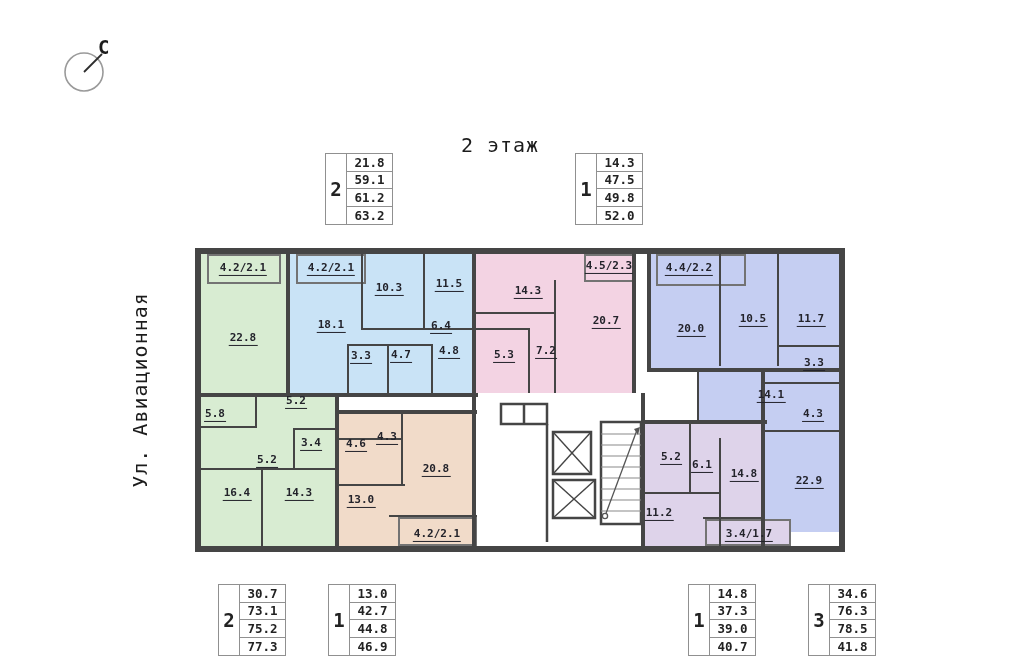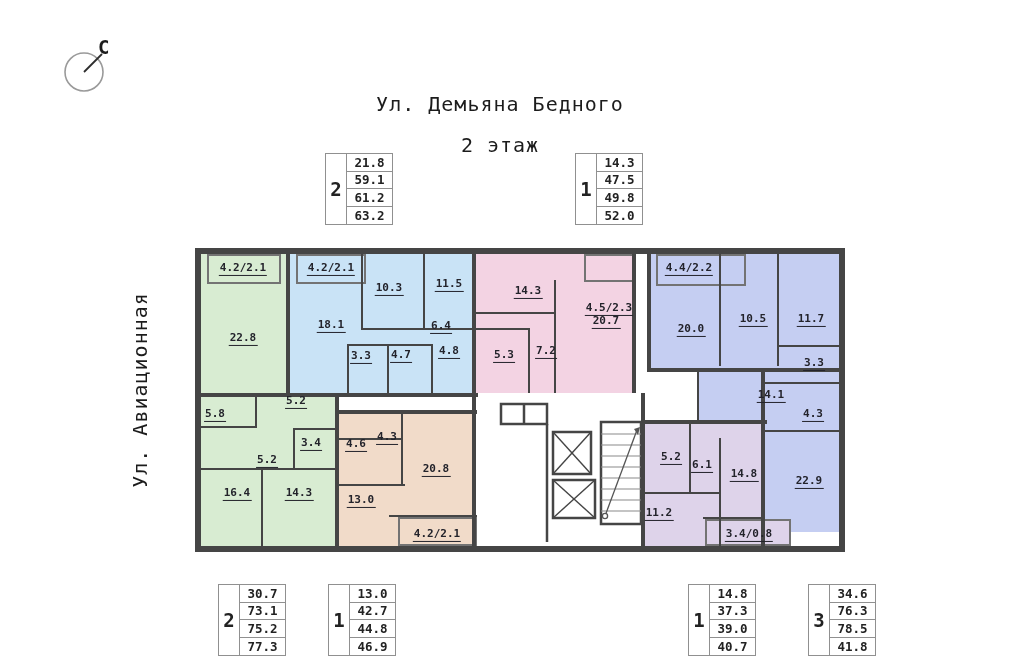--- a/index.html
+++ b/index.html
@@ -42,21 +42,20 @@
 <body>
 
 <div id="canvas">
 
   <svg class="compass" width="80" height="80" viewBox="0 0 80 80">
     <circle cx="32" cy="42" r="19" fill="none" stroke="#9a9a9a" stroke-width="1.6"></circle>
     <line x1="32" y1="42" x2="50" y2="24" stroke="#2c2c2c" stroke-width="1.8"></line>
     <text x="46" y="24" font-size="19" font-weight="700" font-family="DejaVu Sans Mono, monospace" fill="#1c1c1c">С</text>
   </svg>
 
-  <div class="street-top">Ул. Демьяна Бедного</div>
   <div class="floor-lbl">2 этаж</div>
   <div class="street-left">Ул. Авиационная</div>
 
   <div id="plan">
     <div id="plan-regions">
         <div class="region" style="left: 0px; top: 0px; width: 85px; height: 139px; background: rgb(216, 236, 210);"></div>
         <div class="region" style="left: 0px; top: 139px; width: 136px; height: 153px; background: rgb(216, 236, 210);"></div>
         <div class="balcony" style="left: 6px; top: 0px; width: 74px; height: 30px; background: rgb(216, 236, 210);"></div>
         <div class="region" style="left: 85px; top: 0px; width: 190px; height: 139px; background: rgb(201, 227, 246);"></div>
         <div class="balcony" style="left: 95px; top: 0px; width: 70px; height: 30px; background: rgb(201, 227, 246);"></div>
@@ -166,42 +165,42 @@
         <div class="room-label" style="left: 98px; top: 240px;">14.3</div>
         <div class="room-label" style="left: 130px; top: 15px;">4.2/2.1</div>
         <div class="room-label" style="left: 130px; top: 72px;">18.1</div>
         <div class="room-label" style="left: 188px; top: 35px;">10.3</div>
         <div class="room-label" style="left: 248px; top: 31px;">11.5</div>
         <div class="room-label" style="left: 240px; top: 73px;">6.4</div>
         <div class="room-label" style="left: 160px; top: 103px;">3.3</div>
         <div class="room-label" style="left: 200px; top: 102px;">4.7</div>
         <div class="room-label" style="left: 248px; top: 98px;">4.8</div>
         <div class="room-label" style="left: 327px; top: 38px;">14.3</div>
-        <div class="room-label" style="left: 408px; top: 13px; margin-top: 42px;">4.5/2.3</div>
+        <div class="room-label" style="left: 408px; top: 13px;">4.5/2.3</div>
         <div class="room-label" style="left: 405px; top: 68px;">20.7</div>
         <div class="room-label" style="left: 345px; top: 98px;">7.2</div>
         <div class="room-label" style="left: 303px; top: 102px;">5.3</div>
         <div class="room-label" style="left: 488px; top: 15px;">4.4/2.2</div>
         <div class="room-label" style="left: 490px; top: 76px;">20.0</div>
         <div class="room-label" style="left: 552px; top: 66px;">10.5</div>
         <div class="room-label" style="left: 610px; top: 66px;">11.7</div>
         <div class="room-label" style="left: 613px; top: 110px;">3.3</div>
         <div class="room-label" style="left: 570px; top: 142px;">14.1</div>
         <div class="room-label" style="left: 612px; top: 161px;">4.3</div>
         <div class="room-label" style="left: 608px; top: 228px;">22.9</div>
         <div class="room-label" style="left: 155px; top: 191px;">4.6</div>
         <div class="room-label" style="left: 186px; top: 184px;">4.3</div>
         <div class="room-label" style="left: 235px; top: 216px;">20.8</div>
         <div class="room-label" style="left: 160px; top: 247px;">13.0</div>
         <div class="room-label" style="left: 236px; top: 281px;">4.2/2.1</div>
         <div class="room-label" style="left: 470px; top: 204px;">5.2</div>
         <div class="room-label" style="left: 501px; top: 212px;">6.1</div>
         <div class="room-label" style="left: 543px; top: 221px;">14.8</div>
         <div class="room-label" style="left: 458px; top: 260px;">11.2</div>
-        <div class="room-label" style="left: 548px; top: 281px;">3.4/0.8</div>
+        <div class="room-label" style="left: 548px; top: 281px;">3.4/1.7</div>
       </div>
   </div>
 
   <div id="boxes">
       <div class="sum-box" style="left: 325px; top: 153px;">
         <div class="num">2</div>
         <div class="val">21.8</div>
         <div class="val">59.1</div>
         <div class="val">61.2</div>
         <div class="val last">63.2</div>

